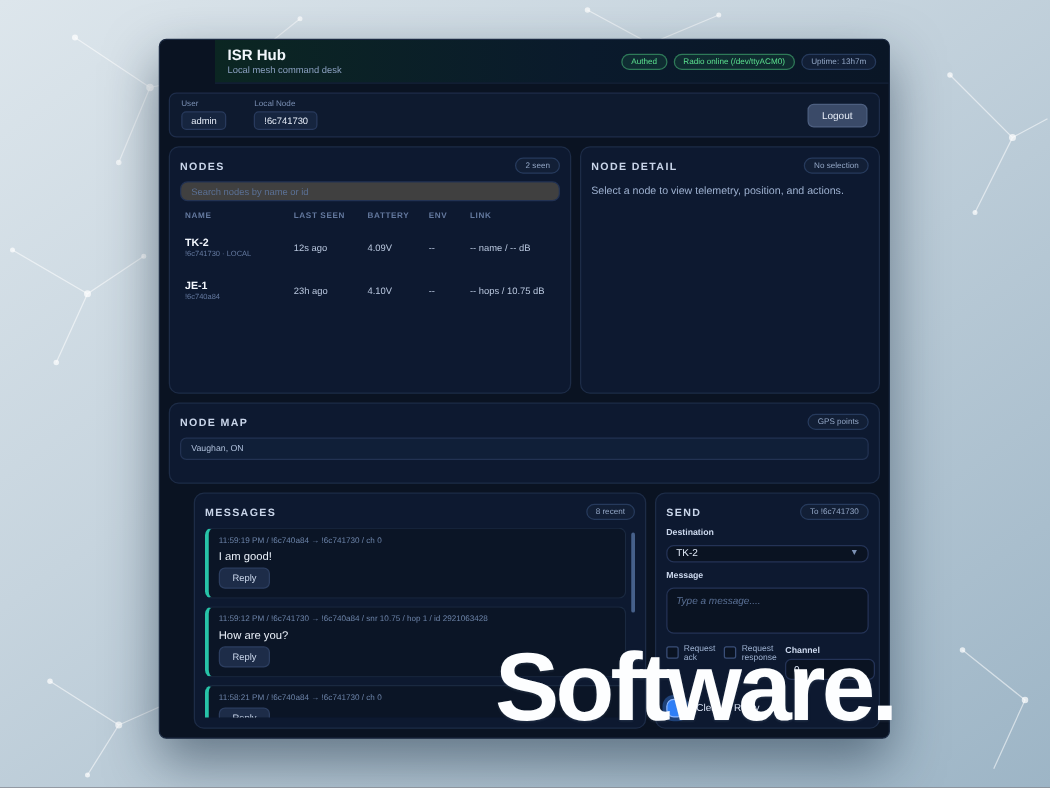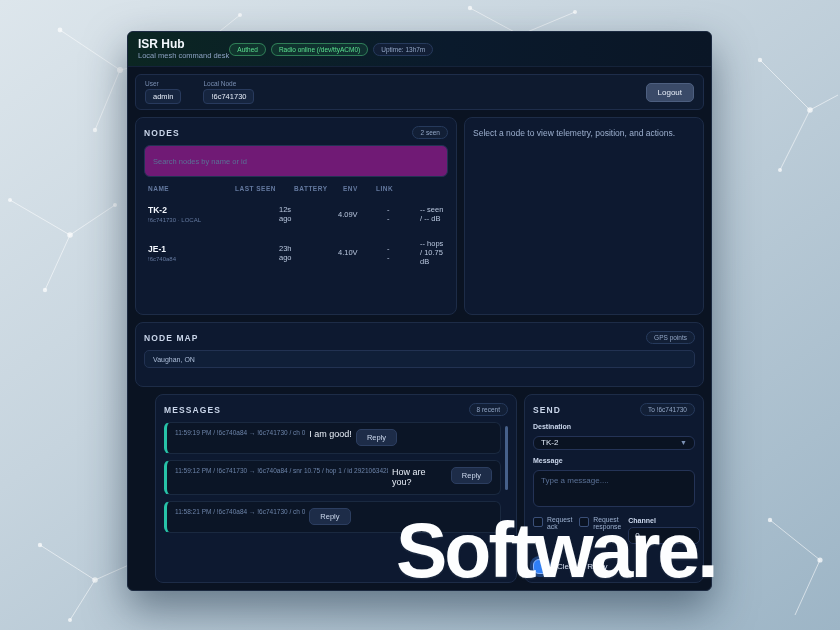--- a/index.html
+++ b/index.html
@@ -5,23 +5,23 @@
   html,body{margin:0;padding:0;}
   body{font-family:"Liberation Sans","DejaVu Sans",sans-serif;}
   .page{position:relative;width:840px;height:630px;overflow:hidden;
     background:linear-gradient(145deg,#dde6ec 0%,#c6d4de 40%,#9db5c6 100%);}
   .bg-net{position:absolute;inset:0;z-index:0;pointer-events:none;}
 
   
   .window{position:absolute;left:127px;top:31px;width:583px;height:558px;z-index:2;
     background:#0a1322;border:1px solid #1b2940;border-radius:6px;overflow:hidden;
     box-shadow:0 18px 42px rgba(18,38,58,.5);display:flex;flex-direction:column;}
-  .app-header{height:34px;flex:none;display:flex;align-items:center;
+  .app-header{height:34px;flex:none;display:flex;align-items:center;justify-content:space-between;
     padding:0 10px;background:linear-gradient(90deg,#0b2622 0%,#0a1a2c 55%,#0a1626 100%);
-    border-bottom:1px solid #15233a;}
+    border-bottom:1px solid #15233a;margin-left:44px;}
   .app-title{font-size:12px;font-weight:700;color:#f2f7fc;line-height:13px;}
   .app-subtitle{font-size:7.5px;color:#8ba0c0;line-height:9px;}
   .hbadges{display:flex;gap:5px;align-items:center;}
   .badge{font-size:6.5px;padding:2px 7px;border-radius:999px;white-space:nowrap;
     background:#121f36;border:1px solid #263털;color:#93a7c6;}
   .badge.gray{background:#121f36;border:1px solid #263a5c;color:#93a7c6;}
   .badge.green{background:rgba(42,150,88,.16);border:1px solid rgba(87,217,138,.45);color:#5be08f;}
 
   .content{flex:1;min-height:0;padding:7px;display:flex;flex-direction:column;gap:7px;}
 
@@ -38,59 +38,59 @@
   
   .panel{background:#0d1930;border:1px solid #1d2c47;border-radius:8px;padding:8px;
     display:flex;flex-direction:column;gap:6px;min-height:0;min-width:0;box-sizing:border-box;}
   .panel-head{display:flex;align-items:center;justify-content:space-between;flex:none;}
   .panel-title{font-size:8.5px;font-weight:700;letter-spacing:1.1px;color:#c9d5e9;}
 
   .row1{flex:none;display:grid;grid-template-columns:322px 1fr;gap:7px;height:198px;}
   .row2{flex:1;min-height:0;display:grid;grid-template-columns:1fr 180px;gap:7px;padding-left:20px;}
 
   
-  .search{width:100%;box-sizing:border-box;height:32px;background:#701a75;border:1px solid #223253;
+  .search{width:100%;box-sizing:border-box;height:16px;background:#404040;border:1px solid #223253;
     border-radius:6px;color:#dfe8f6;font-size:7.5px;padding:0 8px;outline:none;}
   .search::placeholder{color:#5a7095;}
   .thead,.noderow{display:grid;grid-template-columns:84px 56px 46px 30px 1fr;column-gap:3px;padding:2px 4px;}
   .thead span{font-size:6.5px;letter-spacing:.5px;color:#64799f;font-weight:700;}
   .noderow{padding:5px 4px;align-items:center;border-radius:5px;cursor:pointer;}
   .n-namecell{display:flex;flex-direction:column;gap:2px;}
   .n-name{font-size:8.5px;font-weight:700;color:#f3f7fd;}
   .n-id{font-size:6px;color:#64799f;}
-  .ncell{font-size:7.5px;color:#b9c7de;margin-left:44px;}
+  .ncell{font-size:7.5px;color:#b9c7de;}
 
   .detail-empty{font-size:8.5px;color:#9db0cf;margin:2px 0 0;}
 
   
   .map-panel{flex:none;height:65px;}
   .map-strip{height:16px;background:#101f38;border:1px solid #223252;border-radius:5px;
     display:flex;align-items:center;padding:0 8px;font-size:7px;color:#aebfda;}
 
   
   .msg-list{flex:1;min-height:0;overflow:hidden;position:relative;display:flex;flex-direction:column;
     gap:6px;padding-right:7px;}
   .msg{background:#0b1526;border:1px solid #1a2940;border-left:3px solid #27c3a8;border-radius:6px;
-    padding:6px 8px 7px;display:flex;flex-direction:row;gap:4px;flex:none;}
+    padding:6px 8px 7px;display:flex;flex-direction:column;gap:4px;flex:none;}
   .msg-meta{font-size:6.5px;color:#6c83a8;white-space:nowrap;overflow:hidden;}
   .msg-text{font-size:9px;color:#e9eff8;}
   .reply{align-self:flex-start;font-size:7.5px;padding:3px 10px;background:#1d2c48;
     border:1px solid #2c3e60;color:#ccd8ec;border-radius:5px;cursor:pointer;}
   .scroll-thumb{position:absolute;right:0;top:4px;width:3px;height:64px;background:#46608a;border-radius:2px;}
 
   
   .fld-label{font-size:7px;color:#9cb0cf;margin-top:1px;}
   .fld-label.strong{color:#cbd7ec;font-weight:700;}
   .select-box{height:20px;background:#0a1322;border:1px solid #243356;border-radius:6px;
     display:flex;align-items:center;justify-content:space-between;padding:0 7px;font-size:8px;
     color:#e0e9f7;cursor:pointer;}
   .chev{font-size:7px;color:#7d92b5;}
   .msg-input{height:42px;background:#0a1322;border:1px solid #243356;border-radius:6px;
     color:#e0e9f7;font-size:8px;padding:5px 7px;resize:none;outline:none;
-    font-family:"Liberation Sans","DejaVu Sans",sans-serif;}
+    font-family:"Liberation Sans","DejaVu Sans",sans-serif;font-style:italic;}
   .msg-input::placeholder{color:#5a7095;}
   .opts-row{display:flex;gap:7px;margin-top:3px;align-items:flex-start;}
   .check{display:flex;gap:4px;align-items:flex-start;font-size:6.8px;color:#9cb0cf;max-width:46px;}
   .checkbox{width:8px;height:8px;flex:none;margin-top:1px;background:#0a1322;
     border:1px solid #3a4f78;border-radius:2px;cursor:pointer;}
   .channel-col{margin-left:auto;display:flex;flex-direction:column;gap:3px;}
   .channel-input{width:58px;height:15px;background:#0a1322;border:1px solid #243356;border-radius:5px;
     color:#e0e9f7;font-size:8px;padding:0 6px;outline:none;}
   .send-actions{display:flex;align-items:center;gap:7px;margin-top:9px;}
   .send-circle{width:15px;height:15px;border-radius:6px;background:#2f7ff7;border:1px solid #8cb6ff;
@@ -184,35 +184,39 @@
             <span>LINK</span>
           </div>
           <div class="noderow">
             <div class="n-namecell">
               <span class="n-name">TK-2</span>
               <span class="n-id">!6c741730 · LOCAL</span>
             </div>
             <span class="ncell">12s ago</span>
             <span class="ncell">4.09V</span>
             <span class="ncell">--</span>
-            <span class="ncell">-- seen / -- dB</span>
+            <span class="ncell">-- name / -- dB</span>
           </div>
           <div class="noderow">
             <div class="n-namecell">
               <span class="n-name">JE-1</span>
               <span class="n-id">!6c740a84</span>
             </div>
             <span class="ncell">23h ago</span>
             <span class="ncell">4.10V</span>
             <span class="ncell">--</span>
             <span class="ncell">-- hops / 10.75 dB</span>
           </div>
         </section>
 
         <section class="panel">
+          <div class="panel-head">
+            <span class="panel-title">NODE DETAIL</span>
+            <span class="badge gray">No selection</span>
+          </div>
           <p class="detail-empty">Select a node to view telemetry, position, and actions.</p>
         </section>
       </div>
 
       <section class="panel map-panel">
         <div class="panel-head">
           <span class="panel-title">NODE MAP</span>
           <span class="badge gray">GPS points</span>
         </div>
         <div class="map-strip">

